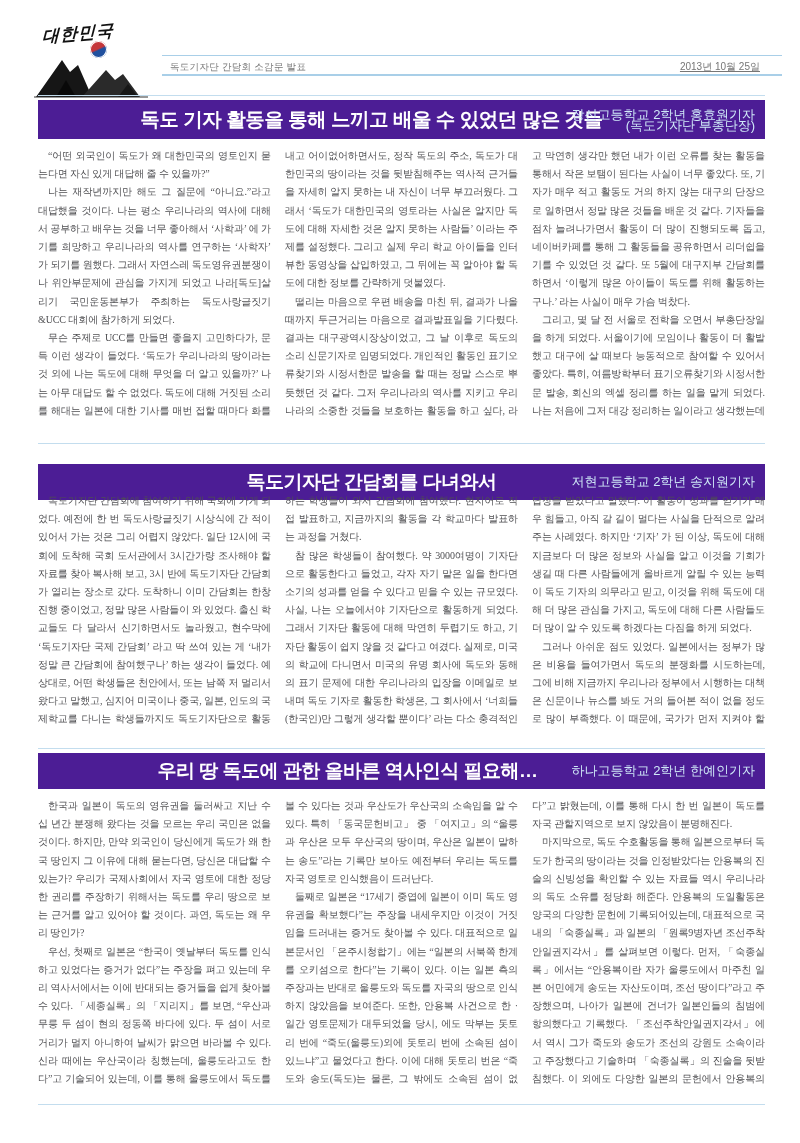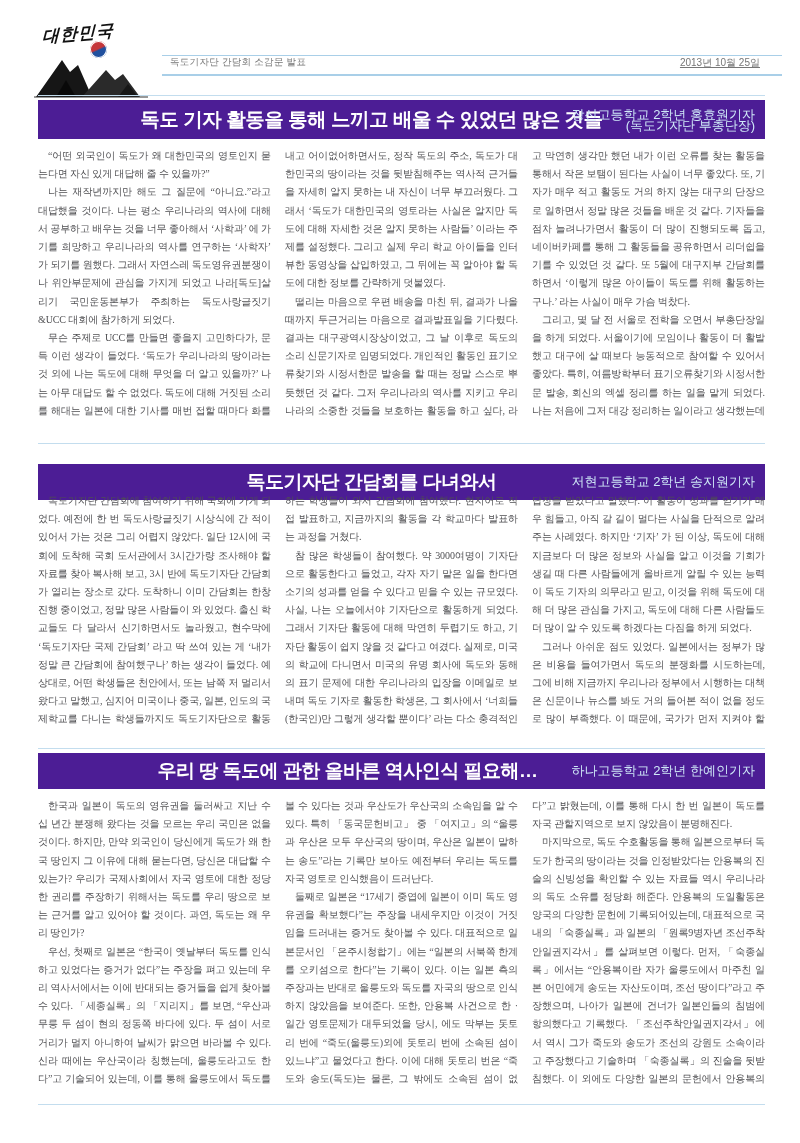--- a/index.html
+++ b/index.html
@@ -11,21 +11,21 @@
   .logo { position:absolute; left:34px; top:20px; width:130px; height:78px; }
   .logo-calligraphy { position:absolute; left:8px; top:2px; font-size:17px; font-weight:bold;
       font-style:italic; transform:rotate(-5deg) skewX(-6deg); color:#111;
       letter-spacing:1px; font-family:"Liberation Serif",serif; white-space:nowrap; }
   .taegeuk { position:absolute; left:56px; top:21px; width:17px; height:17px; border-radius:50%;
       background:linear-gradient(155deg,#c5363a 46%,#20509e 54%); box-shadow:0 0 0 1px #fff inset; }
   .mountains { position:absolute; left:-2px; top:32px; }
 
   .header-rule { position:absolute; left:162px; top:55px; width:620px; height:21px;
       border-top:1px solid #a9cfe8; border-bottom:2px solid #a9cfe8;
-      display:flex; align-items:flex-start; justify-content:space-between;
+      display:flex; align-items:flex-end; justify-content:space-between;
       font-family:"Liberation Sans",sans-serif; }
   .header-rule .ht { font-size:9.5px; color:#767676; padding-left:8px; letter-spacing:0.3px; }
   .header-rule .hd { font-size:10px; color:#767676; padding-right:22px;text-decoration:underline; }
 
   
   .section-rule { position:absolute; left:38px; width:727px; height:1px; background:#c3ddee; }
   .title-bar { position:absolute; left:38px; width:727px; background:#4c1d95;
       display:flex; align-items:center; justify-content:center;
       font-family:"Liberation Sans",sans-serif; }
   .title-bar .bar-title { color:#ffffff; font-weight:bold; text-align:center; width:100%;

